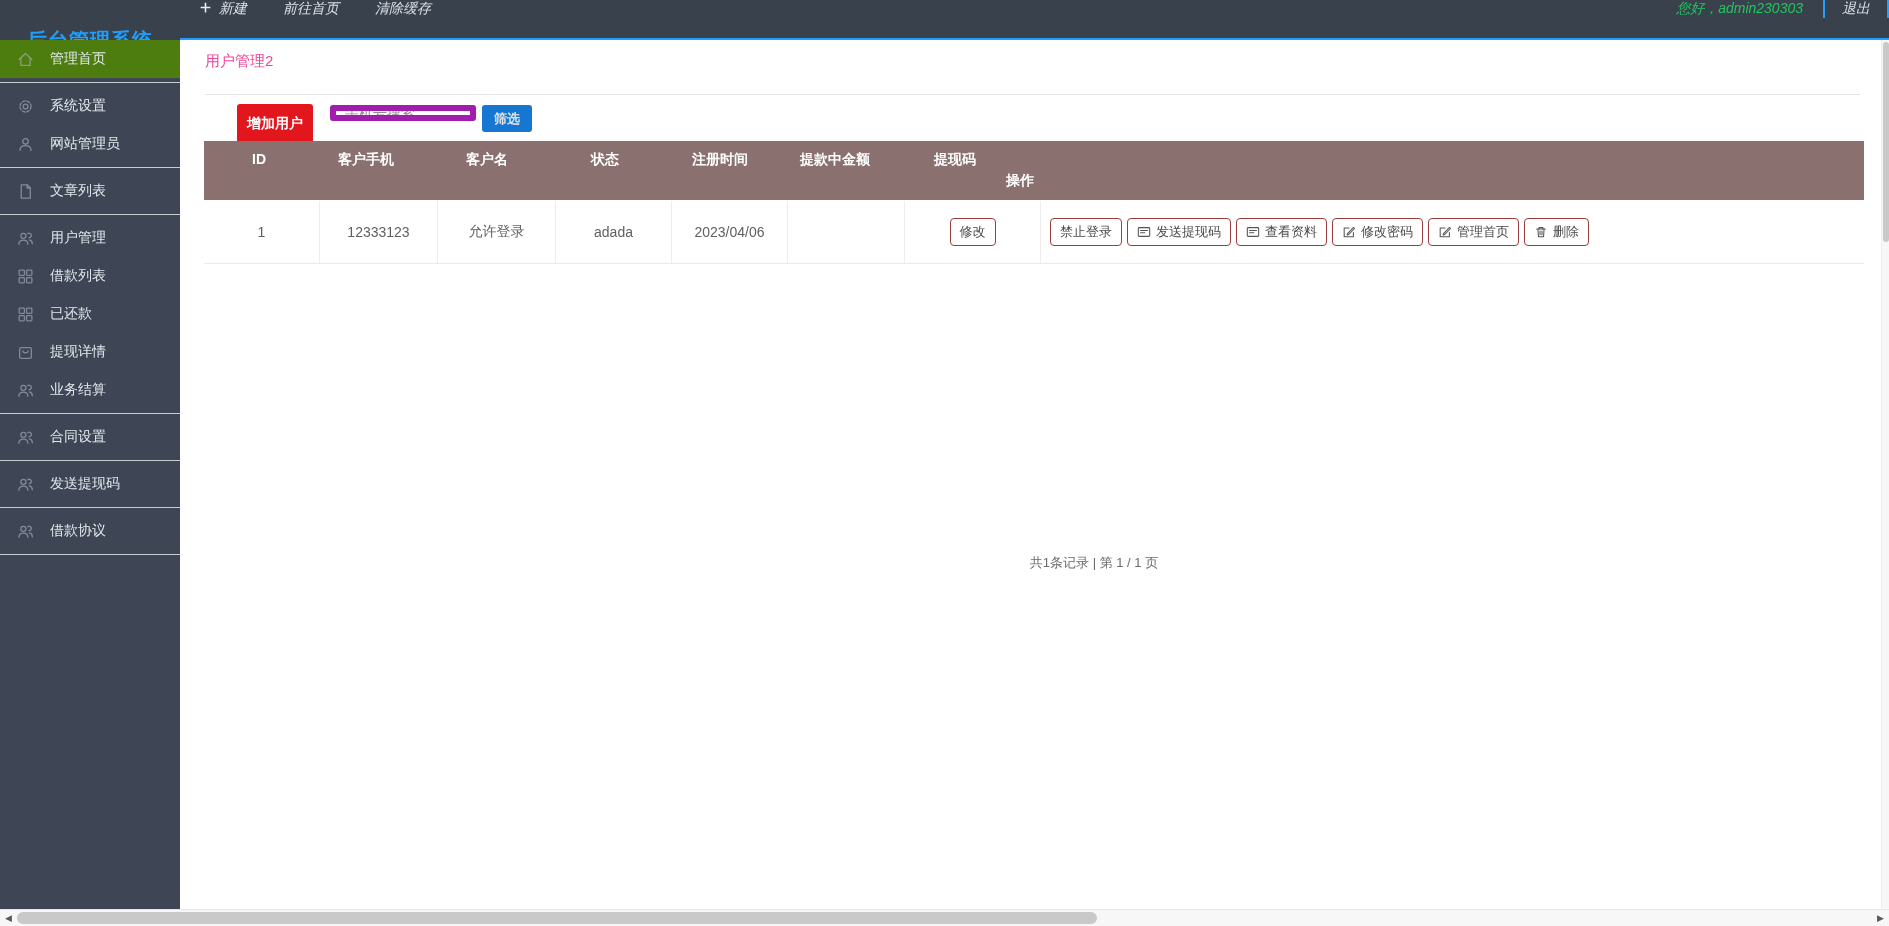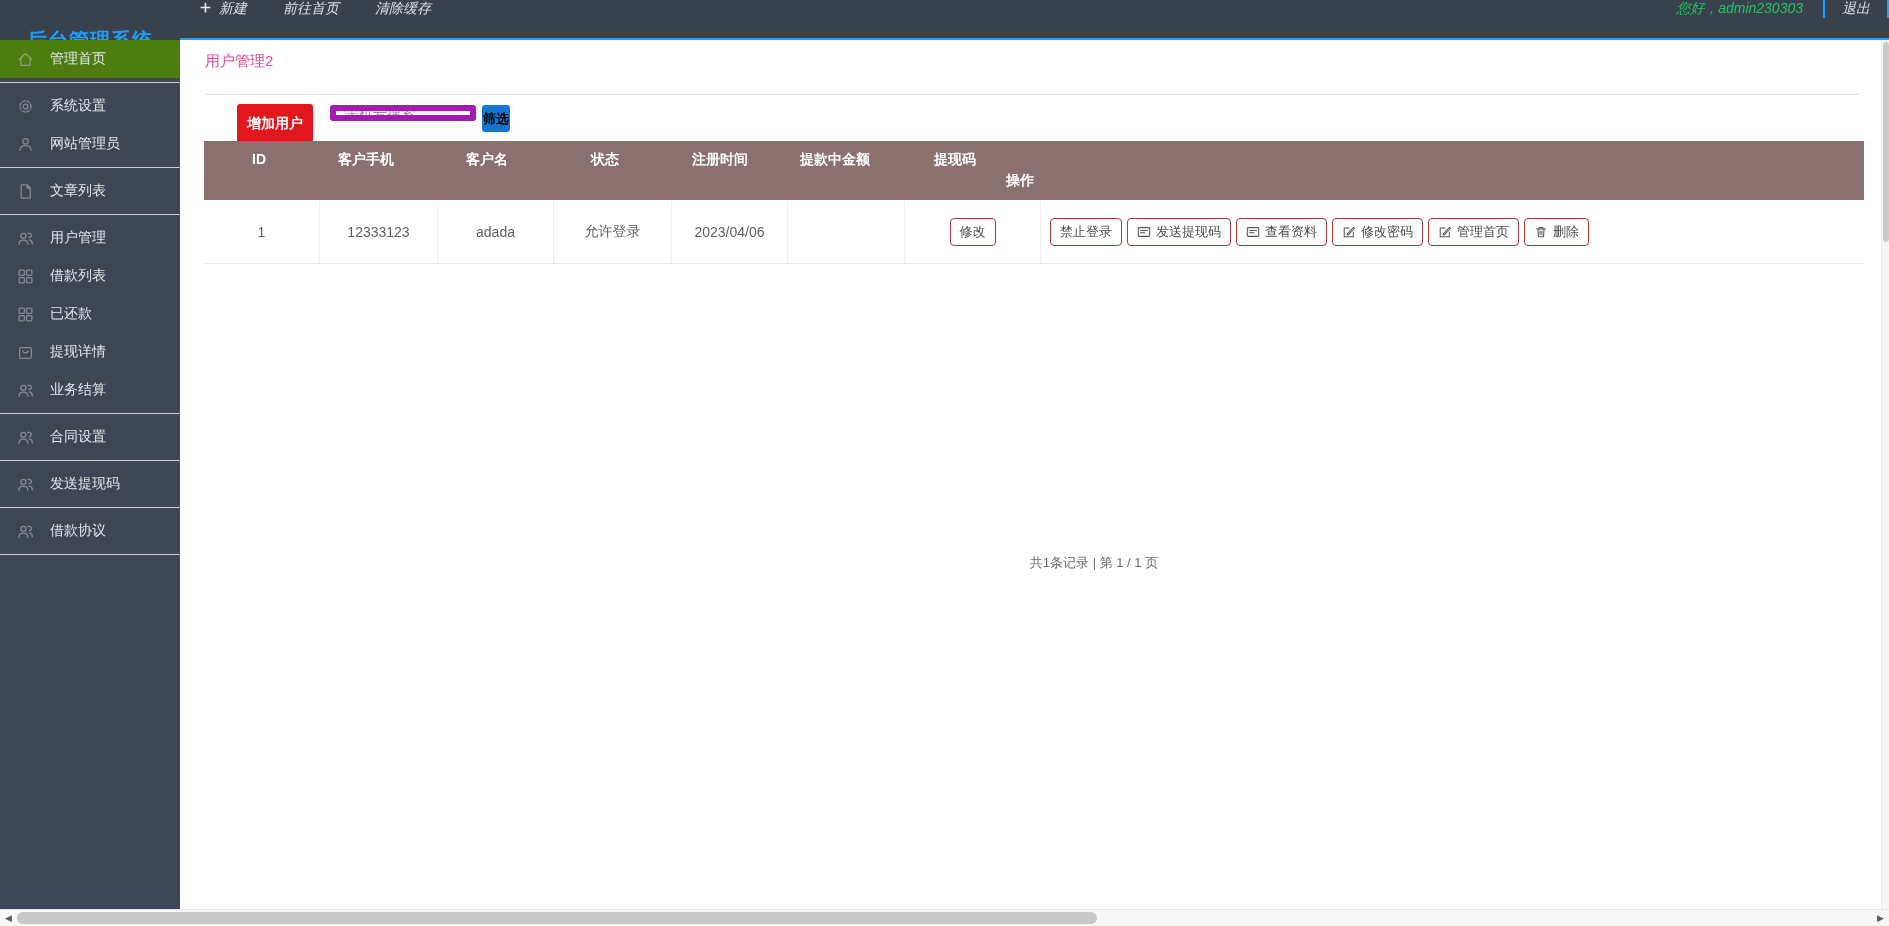--- a/index.html
+++ b/index.html
@@ -29,22 +29,22 @@
   .content { position:absolute; left:180px; top:40px; width:1701px; height:869px; background:#fff; }
   .page-title { position:absolute; left:25px; top:12px; font-size:15px; color:#ec4899; }
   .title-rule { position:absolute; left:25px; top:54px; width:1655px; height:1px; background:#e4e4e4; }
 
   .btn-add { position:absolute; left:57px; top:64px; width:76px; height:39px; background:#e2171e;
              color:#fff; font-weight:bold; font-size:14px; border:none; border-radius:3px; cursor:pointer; }
   .search-input { position:absolute; left:150px; top:65px; width:146px; height:16px; border:6px solid #a21caf;
              border-radius:3px; padding:0 9px; font-size:14px; color:#333;
              font-family:"Liberation Sans","DejaVu Sans",sans-serif; }
   .search-input::placeholder { color:#8f8f8f; }
-  .btn-filter { position:absolute; left:302px; top:65px; width:28px; height:27px; background:#1677d2;
-             color:#000000; font-weight:bold; font-size:13px; border:none; border-radius:3px; cursor:pointer; }
+  .btn-filter { position:absolute; left:302px; top:65px; width:50px; height:27px; background:#1677d2;
+             color:#e5e5e5; font-weight:bold; font-size:13px; border:none; border-radius:3px; cursor:pointer; }
 
   
   .thead-band { position:absolute; left:24px; top:101px; width:1660px; height:59px; background:#8a7170; }
   .th { position:absolute; transform:translateX(-50%); color:#fff; font-size:14px; font-weight:bold; white-space:nowrap; }
   .th.l1 { top:10px; }
   .th.l2 { top:31px; }
 
   .trow { position:absolute; left:24px; top:161px; width:1660px; height:63px; display:flex;
           border-bottom:1px solid #f2e6e6; }
   .td { height:100%; display:flex; align-items:center; justify-content:center;
@@ -264,22 +264,22 @@
       <span class="th l1" style="left:401px">状态</span>
       <span class="th l1" style="left:516px">注册时间</span>
       <span class="th l1" style="left:631px">提款中金额</span>
       <span class="th l1" style="left:751px">提现码</span>
       <span class="th l2" style="left:816px">操作</span>
     </div>
 
     <div class="trow">
       <div class="td" style="width:116px">1</div>
       <div class="td" style="width:118px">12333123</div>
+      <div class="td" style="width:118px">允许登录</div>
       <div class="td" style="width:116px">adada</div>
-      <div class="td" style="width:118px">允许登录</div>
       <div class="td" style="width:116px">2023/04/06</div>
       <div class="td" style="width:117px"></div>
       <div class="td" style="width:136px">
         <button class="btn-outline">修改</button>
       </div>
       <div class="td" style="flex:1">
         <button class="btn-outline">
           <span>禁止登录</span>
         </button>
         <button class="btn-outline">

